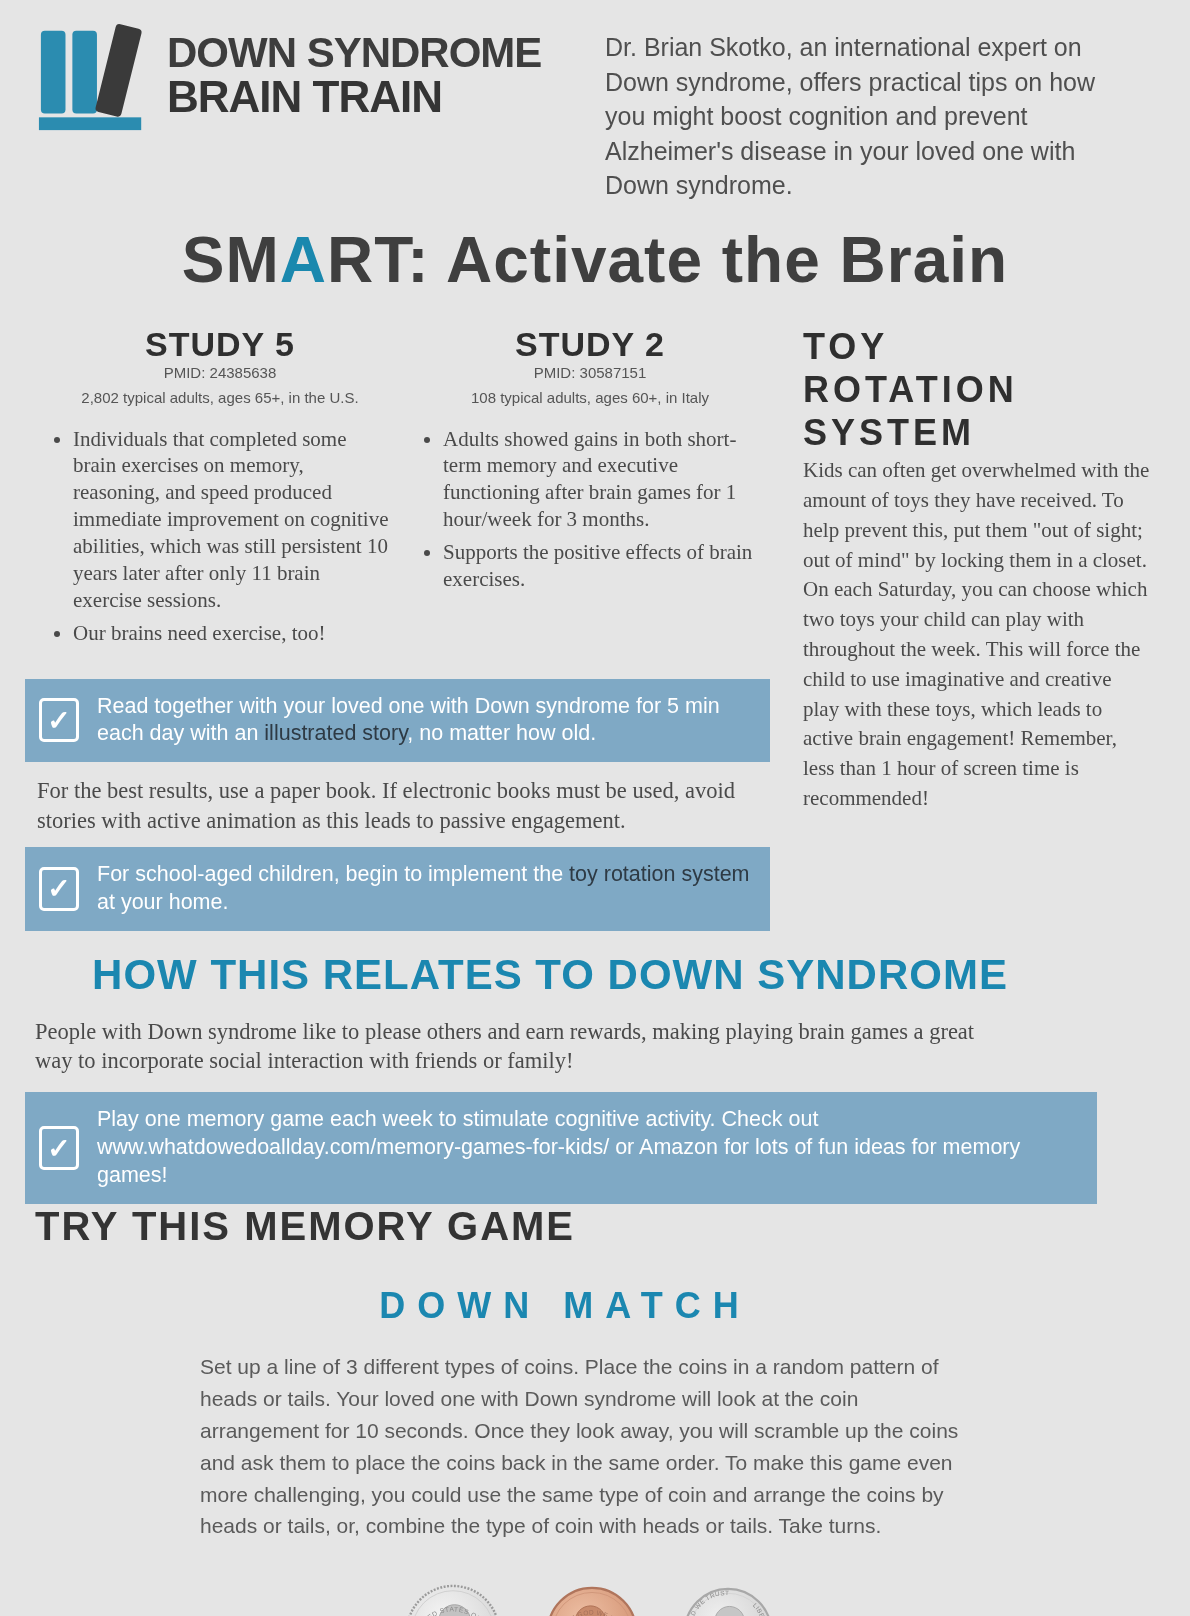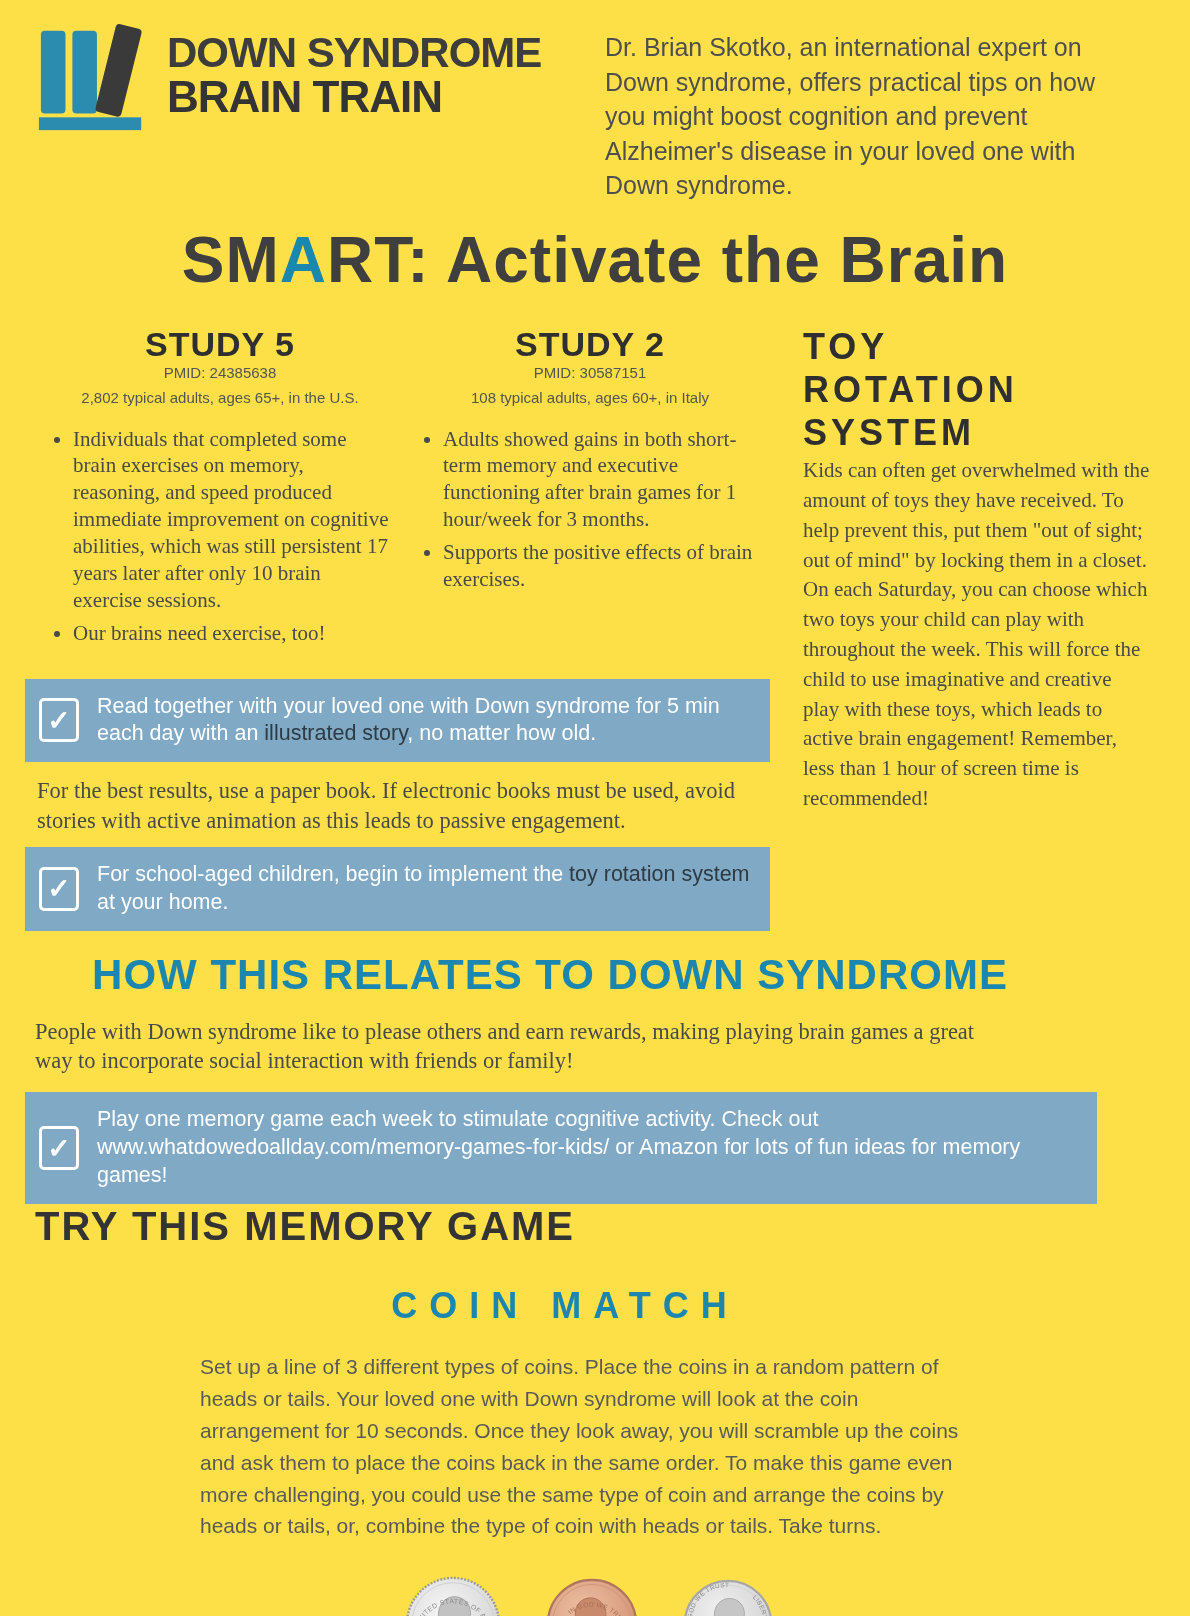--- a/index.html
+++ b/index.html
@@ -1,18 +1,18 @@
 <!DOCTYPE html>
 <html><head>
 <meta charset="utf-8">
 <style>
   * { margin:0; padding:0; box-sizing:border-box; }
   html,body { background:#ffffff; }
   .page {
-    width:1190px; height:1616px; margin:0 auto; background:#fde047;
+    width:1190px; height:1616px; margin:0 auto; background:#e5e5e5;
     padding:22px 35px 0 35px; overflow:hidden;
     display:flex; flex-direction:column;
     font-family:"Liberation Sans", sans-serif; color:#4a4a4a;
   }
   
   .header { display:flex; align-items:flex-start; }
   .logo { display:flex; align-items:flex-start; gap:14px; width:540px; }
   .logo-icon { width:118px; height:112px; flex:0 0 auto; }
   .logo-text { padding-top:10px; line-height:1.02; letter-spacing:-1px; }
   .logo-line1 { font-size:42px; font-weight:600; color:#3d3d3d; white-space:nowrap; }
@@ -79,21 +79,21 @@
   
   .try-title {
     text-align:left; width:1060px;
     font-size:40px; font-weight:700; color:#343434; letter-spacing:2px;
   }
   .game-name {
     margin-top:36px; text-align:center; width:1060px;
     font-size:36px; font-weight:800; color:#1b87b0; letter-spacing:12px;
   }
   .instructions {
-    margin:24px auto 4px 165px; width:760px;
+    margin:24px auto 12px 165px; width:760px;
     font-size:21px; line-height:1.52; color:#5a5a5a;
   }
   .coins { display:flex; align-items:center; gap:45px; margin:30px 0 0 370px; }
   .coin { width:96px; height:96px; }
   .coin.penny { width:92px; height:92px; }
   .coin.nickel { width:90px; height:90px; }
   .coin-label { font-size:7px; fill:#8a8a8a; letter-spacing:0.5px; }
   .coin-label-p { font-size:7px; fill:#a5705a; letter-spacing:0.5px; }
 </style>
 </head>
@@ -125,21 +125,21 @@
 
   <div class="main">
     <div class="left-zone">
       <div class="studies">
 
         <div class="study">
           <h2>STUDY 5</h2>
           <div class="pmid">PMID: 24385638</div>
           <div class="pop">2,802 typical adults, ages 65+, in the U.S.</div>
           <ul>
-            <li>Individuals that completed some brain exercises on memory, reasoning, and speed produced immediate improvement on cognitive abilities, which was still persistent 17 years later after only 10 brain exercise sessions.</li>
+            <li>Individuals that completed some brain exercises on memory, reasoning, and speed produced immediate improvement on cognitive abilities, which was still persistent 10 years later after only 11 brain exercise sessions.</li>
             <li>Our brains need exercise, too!</li>
           </ul>
         </div>
 
         <div class="study">
           <h2>STUDY 2</h2>
           <div class="pmid">PMID: 30587151</div>
           <div class="pop">108 typical adults, ages 60+, in Italy</div>
           <ul>
             <li>Adults showed gains in both short-term memory and executive functioning after brain games for 1 hour/week for 3 months.</li>
@@ -169,21 +169,21 @@
 
   <h2 class="relates-title">HOW THIS RELATES TO DOWN SYNDROME</h2>
   <div class="relates-body">People with Down syndrome like to please others and earn rewards, making playing brain games a great way to incorporate social interaction with friends or family!</div>
 
   <div class="tip tip-3">
     <div class="checkbox">✓</div>
     <div class="tip-text"><span>Play one memory game each week to stimulate cognitive activity. Check out www.whatdowedoallday.com/memory-games-for-kids/ or Amazon for lots of fun ideas for memory games!</span><span class="hl"></span><span></span></div>
   </div>
 
   <h2 class="try-title">TRY THIS MEMORY GAME</h2>
-  <h3 class="game-name">COIN MATCH</h3>
+  <h3 class="game-name">DOWN MATCH</h3>
   <div class="instructions">Set up a line of 3 different types of coins. Place the coins in a random pattern of heads or tails. Your loved one with Down syndrome will look at the coin arrangement for 10 seconds. Once they look away, you will scramble up the coins and ask them to place the coins back in the same order. To make this game even more challenging, you could use the same type of coin and arrange the coins by heads or tails, or, combine the type of coin with heads or tails. Take turns.</div>
 
   <div class="coins">
 
     <svg class="coin" viewBox="0 0 100 100">
       <defs>
         <radialGradient id="gq" cx="40%" cy="35%" r="75%">
           <stop offset="0%" stop-color="#f5f5f5"></stop>
             <stop offset="70%" stop-color="#dcdcdc"></stop>
             <stop offset="100%" stop-color="#bdbdbd"></stop>

